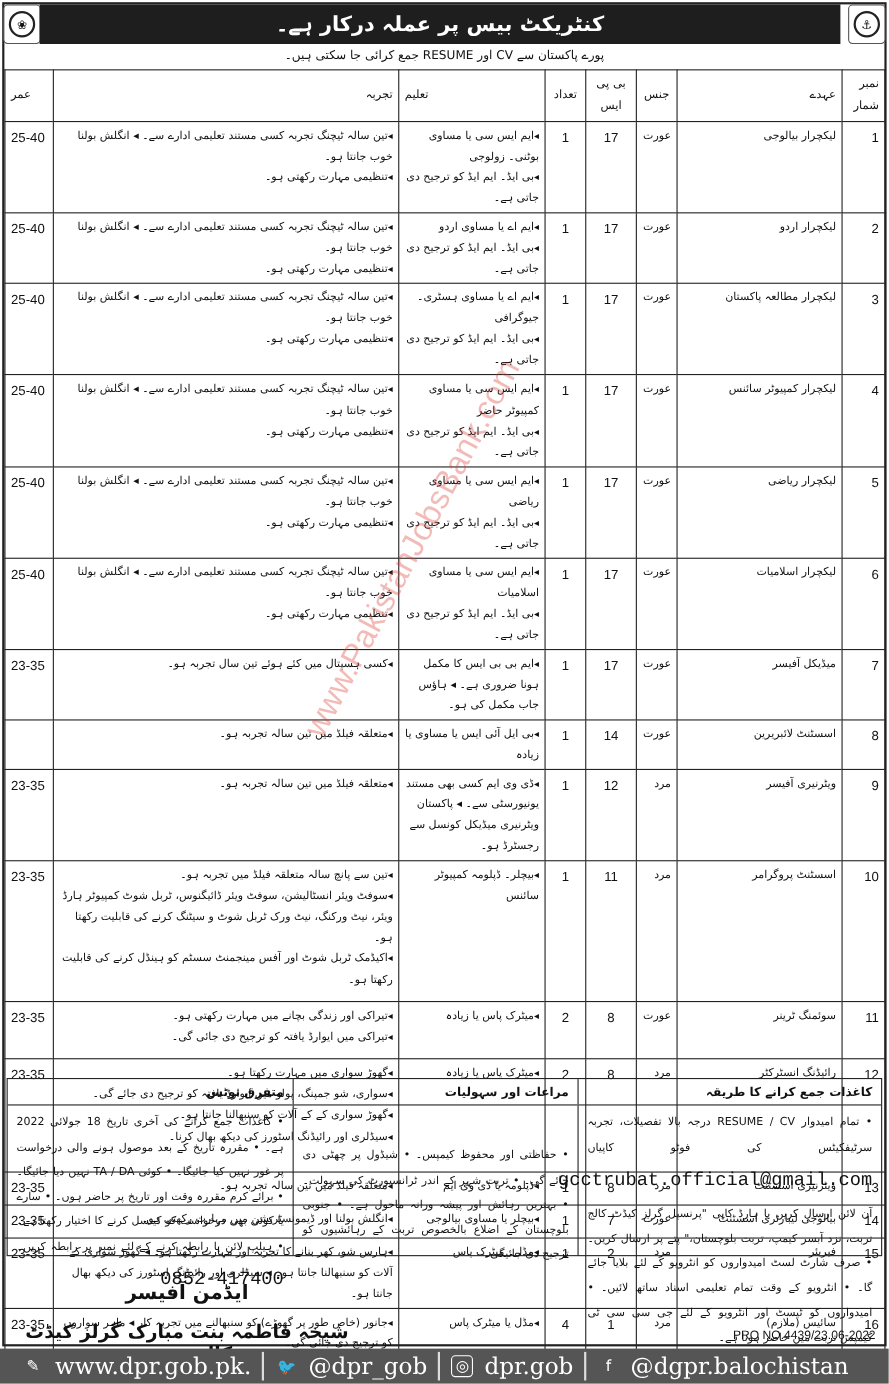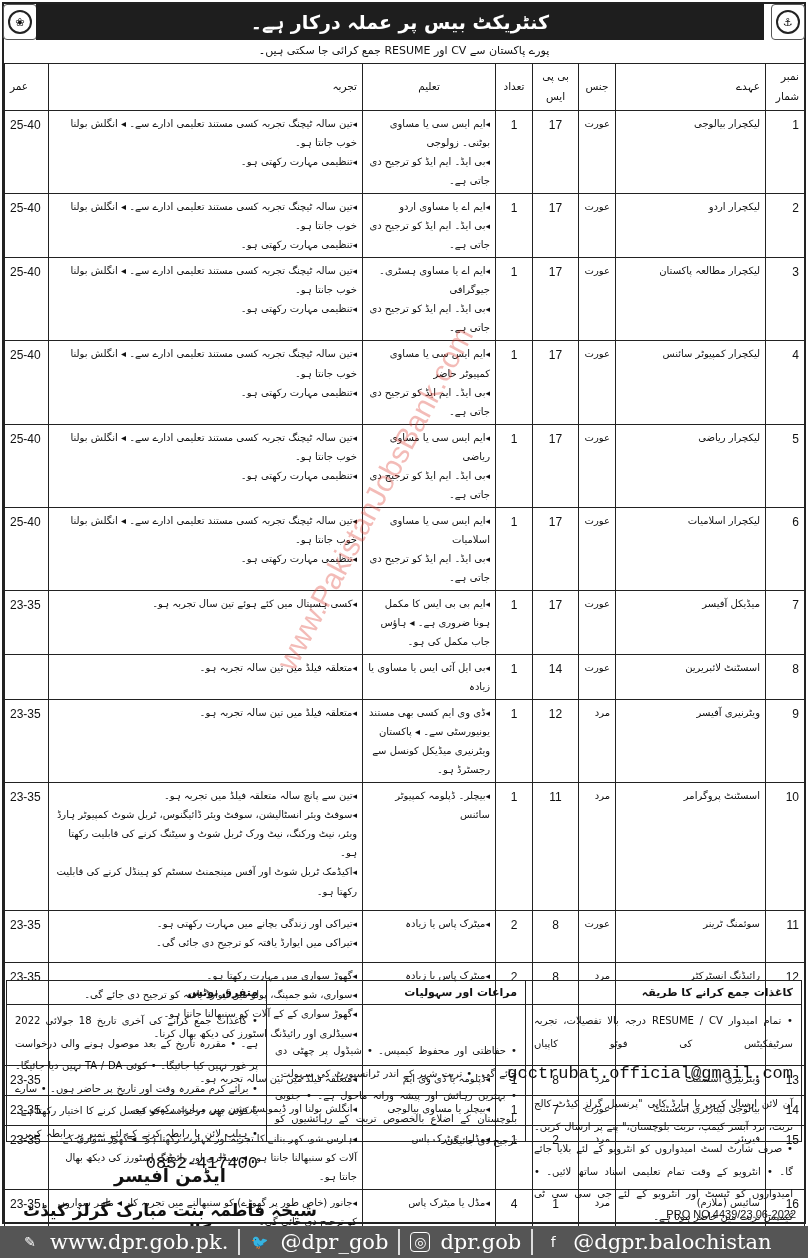--- a/index.html
+++ b/index.html
@@ -70,21 +70,21 @@
       <col style="width:314px">
       <col style="width:44px">
   </colgroup>
   <thead>
     <tr>
       <th class="c-no">نمبر شمار</th>
       <th style="text-align:right">عہدے</th>
       <th>جنس</th>
       <th>بی پی ایس</th>
       <th>تعداد</th>
-      <th style="text-align:center">تعلیم</th>
+      <th style="text-align:left">تعلیم</th>
       <th style="text-align:right">تجربہ</th>
       <th style="text-align:left">عمر</th>
     </tr>
   </thead>
   <tbody id="jobs-body">
       <tr style="height: 52px;">
         <td class="c-no">1</td>
         <td>لیکچرار بیالوجی</td>
         <td>عورت</td>
         <td class="num">17</td>

